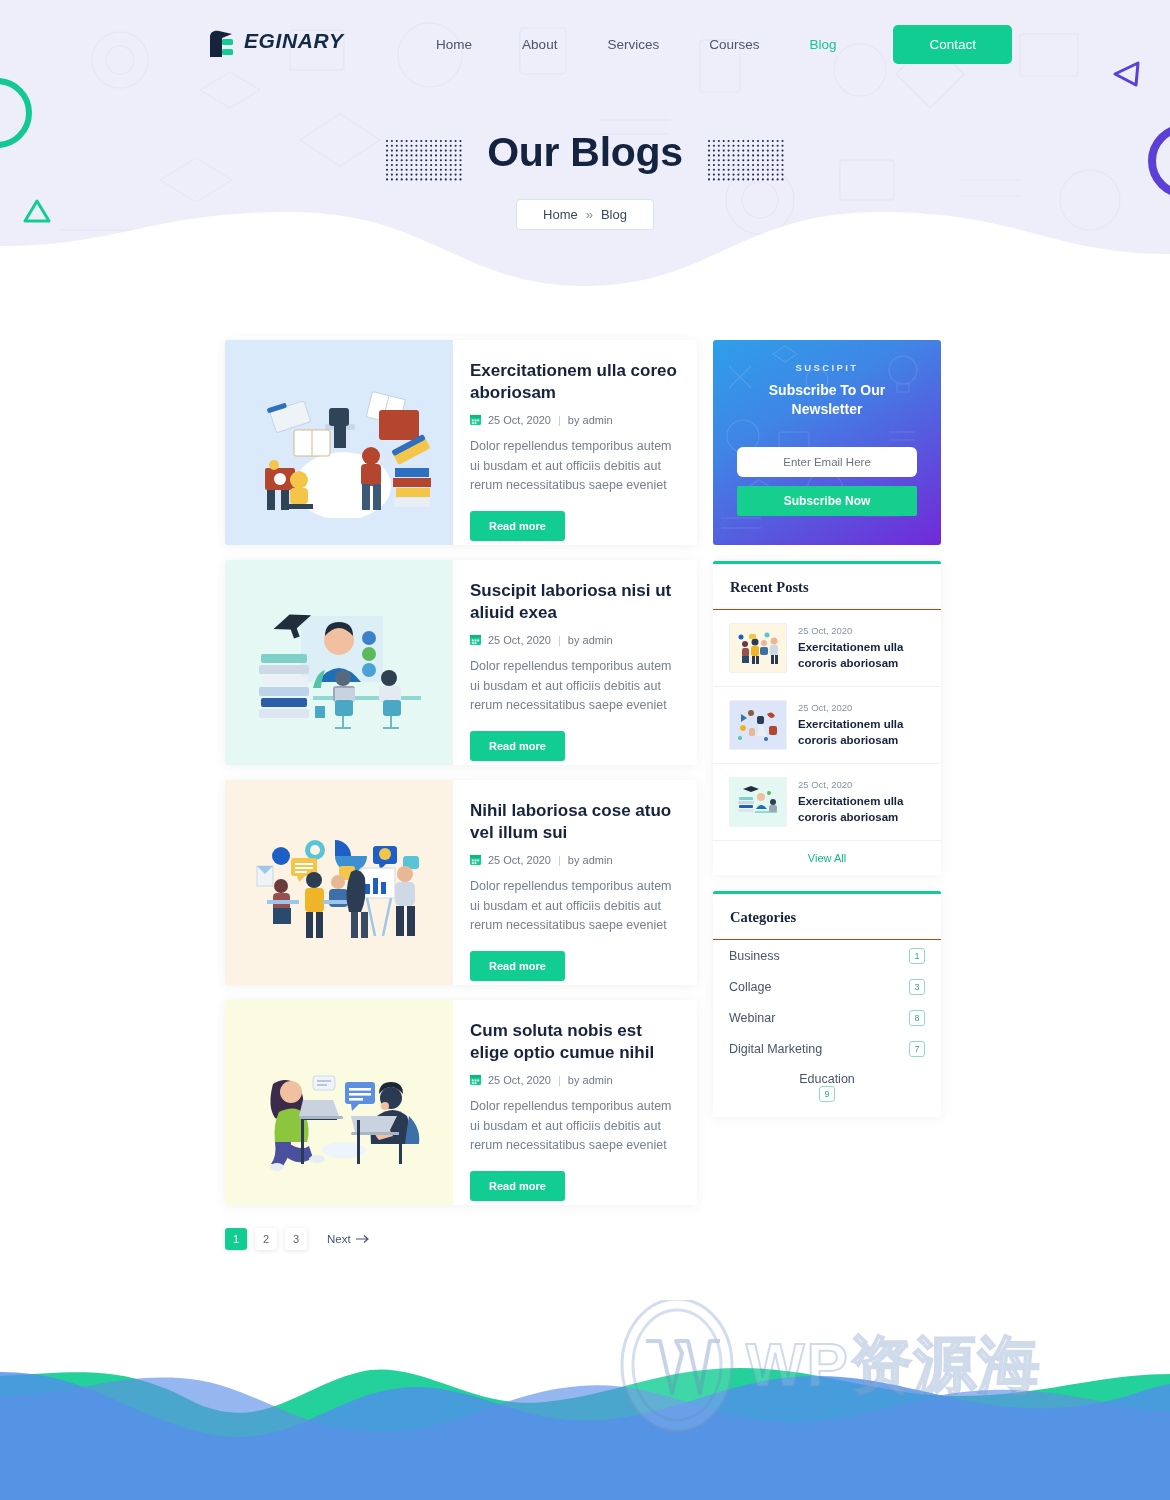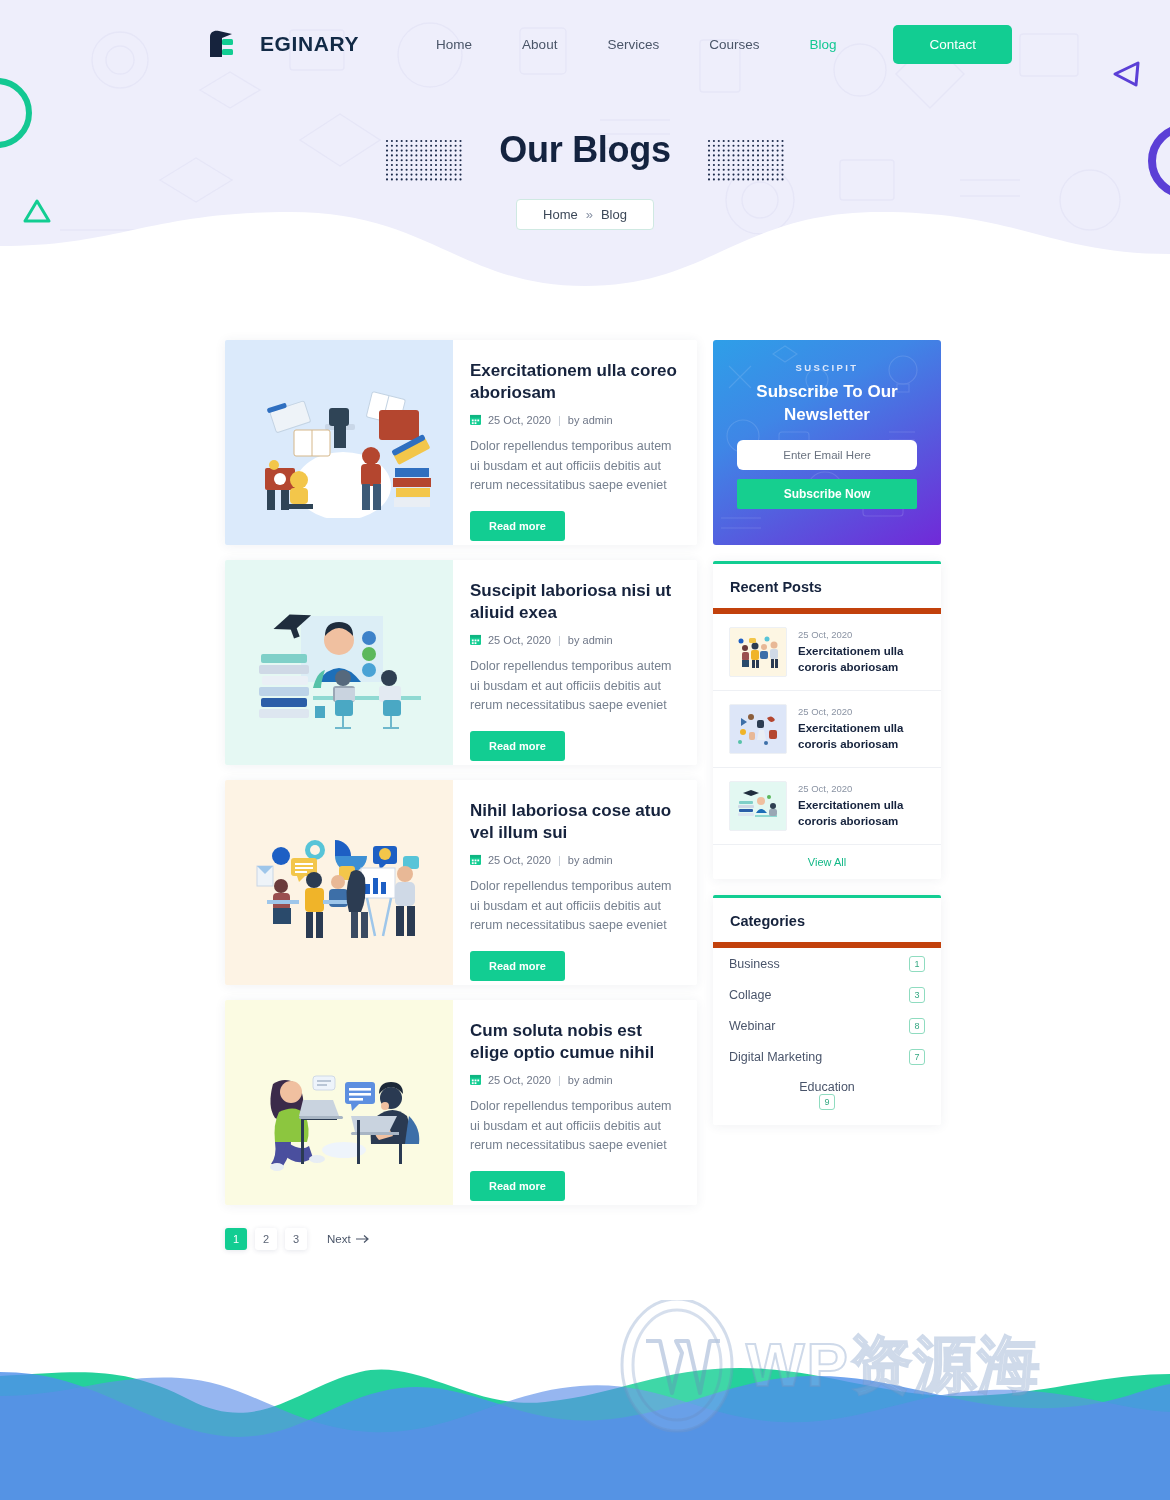--- a/index.html
+++ b/index.html
@@ -31,42 +31,42 @@
   .deco-circle-right {
     left:1148px; top:124px; width:74px; height:74px; border-radius:50%;
     border:8px solid #5b3fd6;
   }
 
   
   .nav {
     position:absolute; top:0; left:0; width:1170px; height:88px;
     display:flex; align-items:center; z-index:20;
   }
-  .brand { display:flex; align-items:center; gap:26px; margin-left:208px; }
+  .brand { display:flex; gap:10px; margin-left:208px;font-style:italic; }
   .brand-name {
     font-size:21px; font-weight:bold; letter-spacing:.6px; color:#122a46;
   }
   .nav-links {
     display:flex; align-items:center; gap:0; margin-left:auto; margin-right:20px;
   }
   .nav-link {
     font-size:13.5px; color:#4a5568; padding:0 25px; text-decoration:none;
     cursor:pointer; white-space:nowrap;
   }
   .nav-link.active { color:#13c892; }
   .btn-contact {
     background:#12cd92; color:#fff; font-size:13.5px;
     padding:12px 36px; border-radius:5px; border:none; cursor:pointer;
     margin-left:12px; margin-right:158px; white-space:nowrap;
   }
 
   
   .hero-title {
     position:absolute; top:129px; left:0; width:1170px; text-align:center;
-    font-size:36px; font-weight:bold; color:#14233f; letter-spacing:-.3px;
+    font-size:41px; font-weight:bold; color:#14233f; letter-spacing:-.3px;
     z-index:10;
   }
   .dotgrid { position:absolute; top:139px; width:78px; height:42px; z-index:10; }
   .dotgrid.left { left:385px; }
   .dotgrid.right { left:707px; }
   .breadcrumb {
     position:absolute; top:199px; left:50%; transform:translateX(-50%);
     background:#fff; border:1px solid #cfe9e2; border-radius:4px;
     padding:7px 26px; font-size:13px; color:#3c4858; z-index:10;
     display:flex; align-items:center; gap:8px;
@@ -132,43 +132,43 @@
     height:205px; border-radius:3px; position:relative; overflow:hidden;
     background:linear-gradient(150deg,#2e9fe8 0%,#3f86e6 34%,#5a53dd 70%,#7129d8 100%);
     padding:22px 24px 0; text-align:center;
   }
   .nl-pattern { position:absolute; inset:0; opacity:.3; }
   .nl-kicker {
     position:relative; font-size:9.5px; font-weight:bold; letter-spacing:2.4px;
     color:#dfe9fb; margin-bottom:8px;
   }
   .nl-title {
-    position:relative; font-size:17px; font-weight:bold; color:#fff;
-    line-height:1.33; margin-bottom:14px;
+    position:relative; font-size:14px; font-weight:bold; color:#fff;
+    line-height:1.33; margin-bottom:29px;
   }
   .nl-input {
     position:relative; width:100%; height:30px; border:none; border-radius:6px;
     background:#fff; font-size:11.5px; color:#5b6574; text-align:center;
     font-family:"Liberation Sans", sans-serif; outline:none;
   }
   .nl-input::placeholder { color:#6b7380; }
   .nl-btn {
     position:relative; width:100%; height:30px; margin-top:9px;
     background:#16cf8f; border:none; border-radius:2px; cursor:pointer;
     color:#fff; font-size:12px; font-weight:bold;
     font-family:"Liberation Sans", sans-serif;
   }
 
   .widget {
     background:#fff; margin-top:16px; border-radius:2px;
     box-shadow:0 1px 12px rgba(40,50,90,.07);
     border-top:3px solid #12cd92;
   }
   .widget-head {
-    padding:15px 17px 13px; border-bottom:6px solid #c2410c;
+    padding:15px 17px 13px; border-bottom:1px solid #c2410c;font-family:Liberation Serif, serif;
   }
   .widget-title { font-size:14.5px; font-weight:bold; color:#16233d; }
 
   .rp-item {
     display:flex; align-items:center; gap:11px;
     padding:13px 16px; border-bottom:1px solid #eef0f4;
   }
   .rp-thumb {
     width:58px; height:50px; flex:0 0 58px; border:1px solid #edf0f4;
     border-radius:2px; display:flex; align-items:center; justify-content:center;

